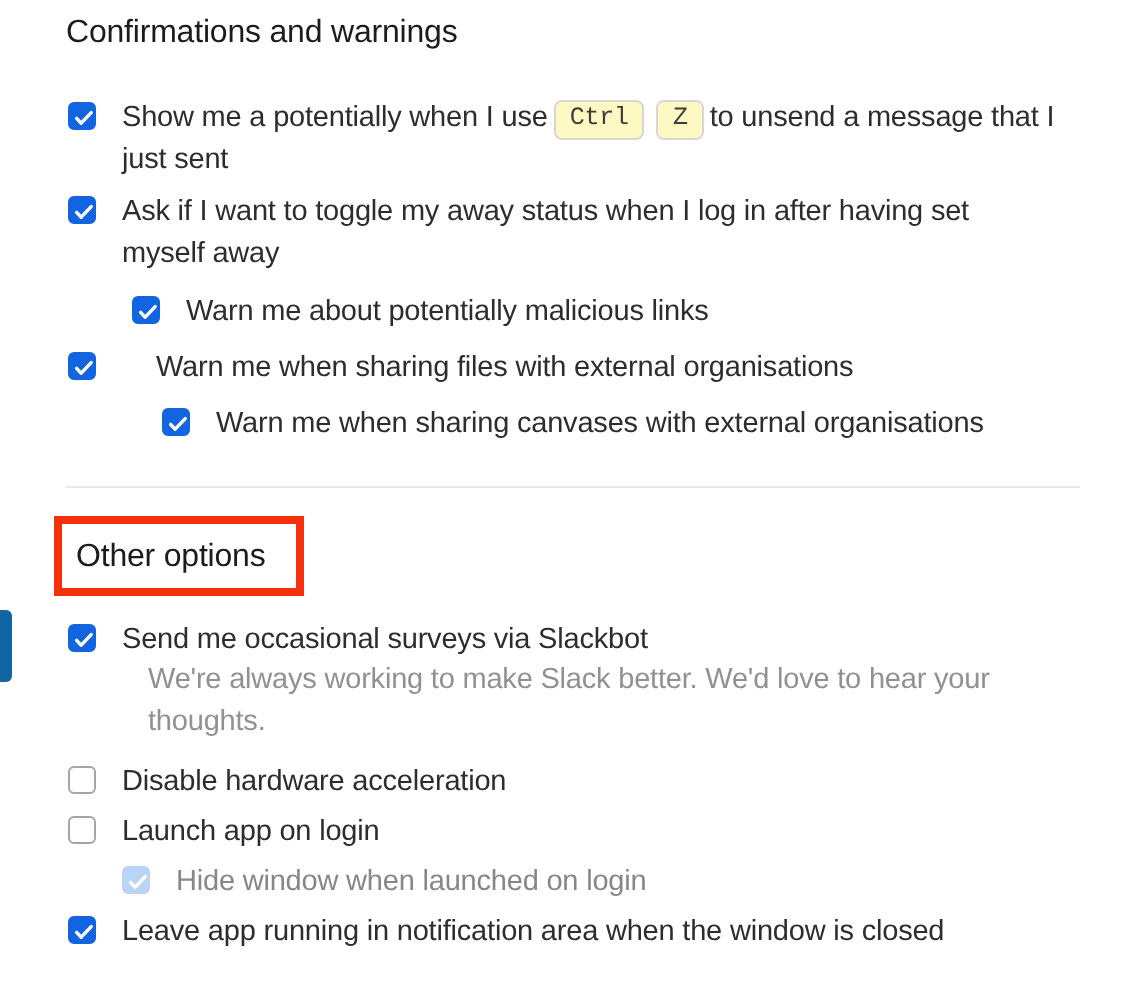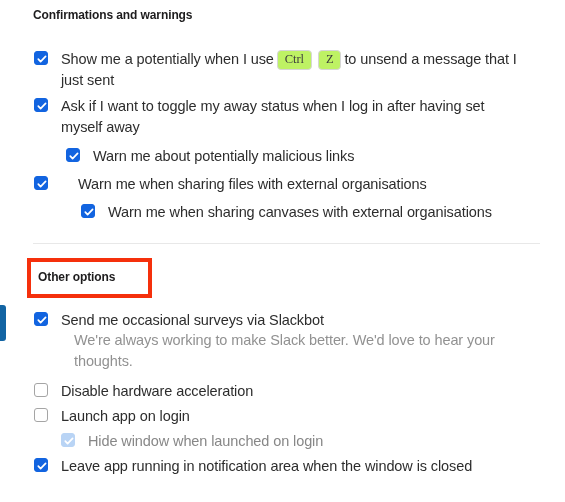--- a/index.html
+++ b/index.html
@@ -30,22 +30,22 @@
   .page {
     position: absolute;
     left: 0;
     top: 0;
     width: 565px;
     height: 502px;
   }
 
   .section-title {
     position: absolute;
-    font-size: 12px;
-    font-weight: bold;
+    font-size: 16px;
+    font-weight: normal;
     color: #1d1c1d;
     letter-spacing: -0.1px;
     white-space: nowrap;
   }
   .title-confirmations { left: 33px; top: 8px; }
 
   .divider {
     position: absolute;
     left: 33px;
     top: 243px;
@@ -118,30 +118,30 @@
     position: absolute;
     font-size: 14.5px;
     line-height: 21px;
     color: #919191;
     letter-spacing: -0.1px;
   }
 
   
   .key {
     display: inline-block;
-    background: #bef264;
+    background: #fef9c3;
     border: 1px solid #d6d6d6;
     border-radius: 4px;
     padding: 1px 7px 2px 7px;
     font-size: 12.5px;
     line-height: 15px;
     color: #3d3d3d;
     margin: 0 3px;
     vertical-align: 1px;
-    font-family: Liberation Serif, serif;
+    font-family: Liberation Mono, monospace;
   }
 </style>
 </head>
 <body>
 
 <div class="page">
 
   <div class="edge-bar"></div>
 
   <div class="section-title title-confirmations">Confirmations and warnings</div>

